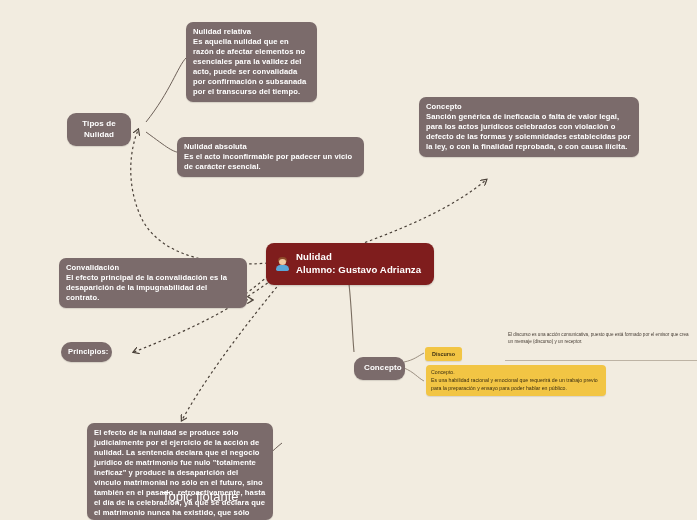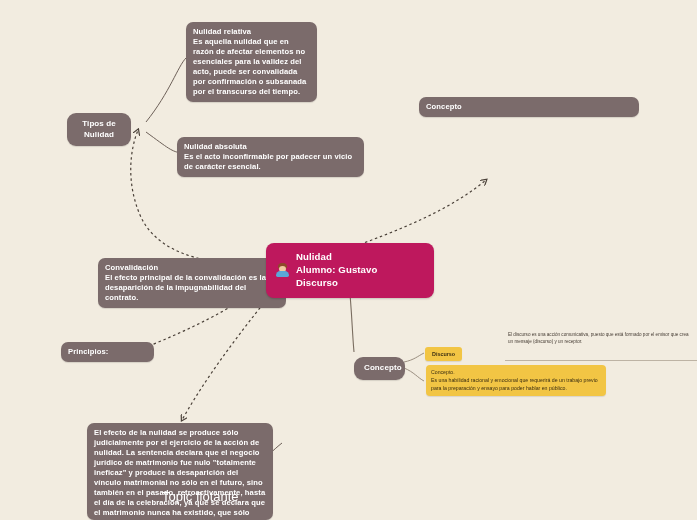--- a/index.html
+++ b/index.html
@@ -30,21 +30,21 @@
   .node .body{display:block;font-weight:bold;}
 
   .pill{
     border-radius:9px;
     padding:6px 10px;
     text-align:center;
     font-size:8px;
   }
 
   .central{
-    background:#be185d;
+    background:#7f1d1d;
     border-radius:8px;
     padding:8px 12px 8px 10px;
     font-size:9.6px;
     line-height:1.35;
     display:flex;
     align-items:center;
     gap:7px;
     box-shadow:0 1px 2px rgba(0,0,0,.18);
   }
   .central .lines{display:flex;flex-direction:column;}
@@ -135,46 +135,47 @@
 
   <div class="node" style="left:186px;top:22px;width:131px;">
     <span class="title">Nulidad relativa</span>
     <span class="body">Es aquella nulidad que en razón de afectar elementos no esenciales para la validez del acto, puede ser convalidada por confirmación o subsanada por el transcurso del tiempo.</span>
   </div>
 
   <div class="node pill" style="left:67px;top:113px;width:64px;">Tipos de Nulidad</div>
 
   <div class="node" style="left:397px;top:97px;width:220px;margin-left:22px;">
     <span class="title">Concepto</span>
+    <span class="body">Sanción genérica de ineficacia o falta de valor legal, para los actos jurídicos celebrados con violación o defecto de las formas y solemnidades establecidas por la ley, o con la finalidad reprobada, o con causa ilícita.</span>
   </div>
 
-  <div class="node" style="left:59px;top:258px;width:188px;margin-left:39px;">
+  <div class="node" style="left:59px;top:258px;width:188px;">
     <span class="title">Convalidación</span>
     <span class="body">El efecto principal de la convalidación es la desaparición de la impugnabilidad del contrato.</span>
   </div>
 
-  <div class="node" style="left:61px;top:342px;width:93px;">
+  <div class="node" style="left:61px;top:342px;width:51px;border-radius:19px;">
     <span class="title">Principios:</span>
   </div>
 
   <div class="node" style="left:87px;top:423px;width:186px;height:97px;overflow:hidden;">
     <span class="body">El efecto de la nulidad se produce sólo judicialmente por el ejercicio de la acción de nulidad. La sentencia declara que el negocio jurídico de matrimonio fue nulo "totalmente ineficaz" y produce la desaparición del vínculo matrimonial no sólo en el futuro, sino también en el pasado, retroactivamente, hasta el día de la celebración, ya que se declara que el matrimonio nunca ha existido, que sólo</span>
   </div>
 
   <div class="floating" style="left:158px;top:487px;">Topic flotante</div>
 
   <div class="node central" style="left:266px;top:243px;width:168px;">
     <span class="avatar">
       <span class="hair"></span>
         <span class="face"></span>
         <span class="body"></span>
     </span>
     <span class="lines">
       <span>Nulidad</span>
-      <span>Alumno:  Gustavo Discurso</span>
+      <span>Alumno:  Gustavo Adrianza</span>
     </span>
   </div>
 
   <div class="node pill" style="left:354px;top:357px;width:51px;">Concepto</div>
 
   <div class="yellow label" style="position:absolute;left:425px;top:347px;">Discurso</div>
 
   <div class="plain" style="left:508px;top:331px;width:186px;">El discurso  es una acción comunicativa, puesto que está formado por el emisor que crea un mensaje (discurso) y un receptor.</div>
 
   <div class="yellow" style="position:absolute;left:426px;top:365px;width:170px;white-space:pre-line;">Concepto.

